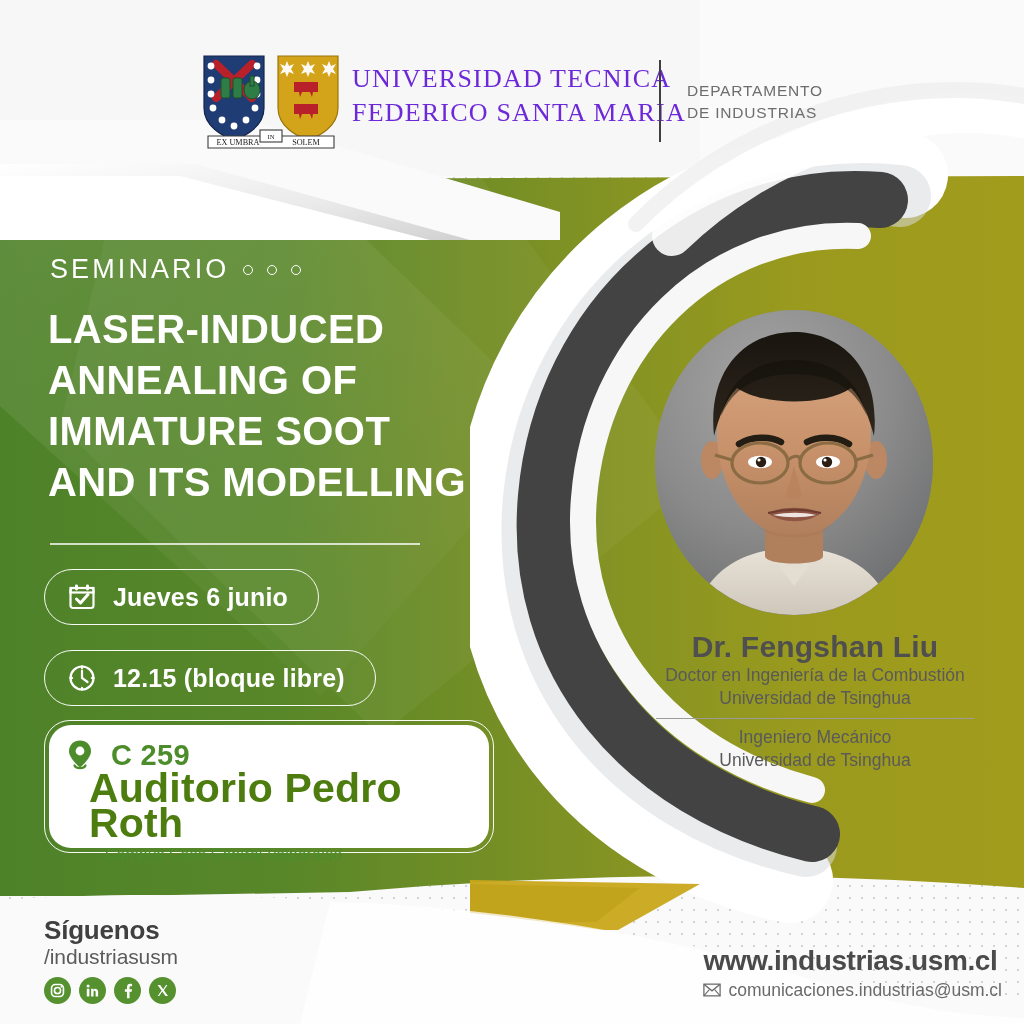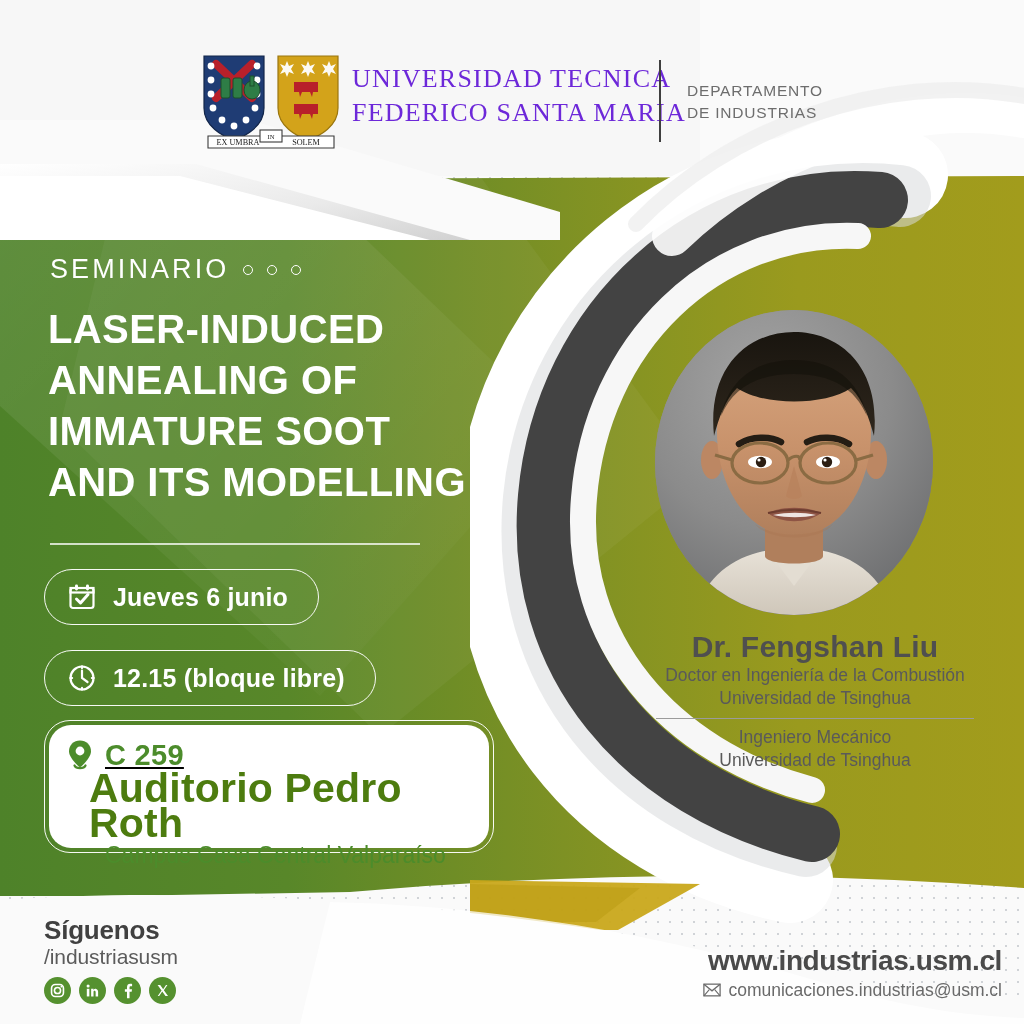--- a/index.html
+++ b/index.html
@@ -111,39 +111,39 @@
   #pillPlace {
     position:absolute; left:44px; top:544px; width:450px; height:133px;
     border:1.8px solid rgba(255,255,255,.95);
     border-radius:26px;
     padding:4px;
   }
   .place-inner {
     width:100%; height:100%; background:#ffffff; border-radius:22px;
     padding:14px 18px 12px 18px; position:relative;
   }
-  .place-row1 { display:flex; align-items:flex-end; gap:12px;text-decoration:underline; }
+  .place-row1 { display:flex; align-items:flex-end; gap:18px; }
   .place-c259 { font-size:29px; font-weight:bold; color:#4C8C2B; line-height:31px; letter-spacing:.3px; }
   .place-aud  { font-size:41px; font-weight:bold; color:#4d7c0f; line-height:35px; margin-left:22px; letter-spacing:.2px;}
-  .place-camp { font-size:23px; color:#4C8C2B; line-height:28px; margin-left:38px; }
+  .place-camp { font-size:16px; color:#4C8C2B; line-height:28px; margin-left:38px; }
 
   
   #speaker { position:absolute; left:620px; top:630px; width:390px; text-align:center; z-index:10; }
   .sp-name { font-size:30px; color:#4f4f4f; font-weight:bold; letter-spacing:.2px; }
   .sp-line { font-size:17.5px; color:#5a5a5a; line-height:23px; }
   .sp-rule { width:318px; height:1.2px; background:#9b9b9b; margin:8px auto 7px auto; }
 
   
   #followBlock { position:absolute; left:44px; top:916px; z-index:11; }
   .follow-title { font-size:26px; font-weight:bold; color:#404040; letter-spacing:-.2px; line-height:28px; }
   .follow-handle { font-size:21px; color:#5b5b5b; line-height:26px; letter-spacing:-.1px; }
   .social-row { display:flex; gap:8px; margin-top:7px; }
   .social { width:27px; height:27px; border-radius:50%; background:#55912F; display:flex; align-items:center; justify-content:center; }
 
-  #webBlock { position:absolute; right:22px; top:944px; text-align:right; z-index:11;margin-left:23px; }
+  #webBlock { position:absolute; right:22px; top:944px; z-index:11;margin-left:23px; }
   .web { font-size:28px; font-weight:bold; color:#4a4a4a; letter-spacing:-.4px; line-height:34px; }
   .mail { font-size:17.5px; color:#6a6a6a; line-height:24px; display:flex; align-items:center; justify-content:flex-end; gap:7px; }
 </style>
 </head>
 <body>
 
 <div id="poster">
 
   <div class="dots"></div>
   <div class="white-wash-top"></div>

